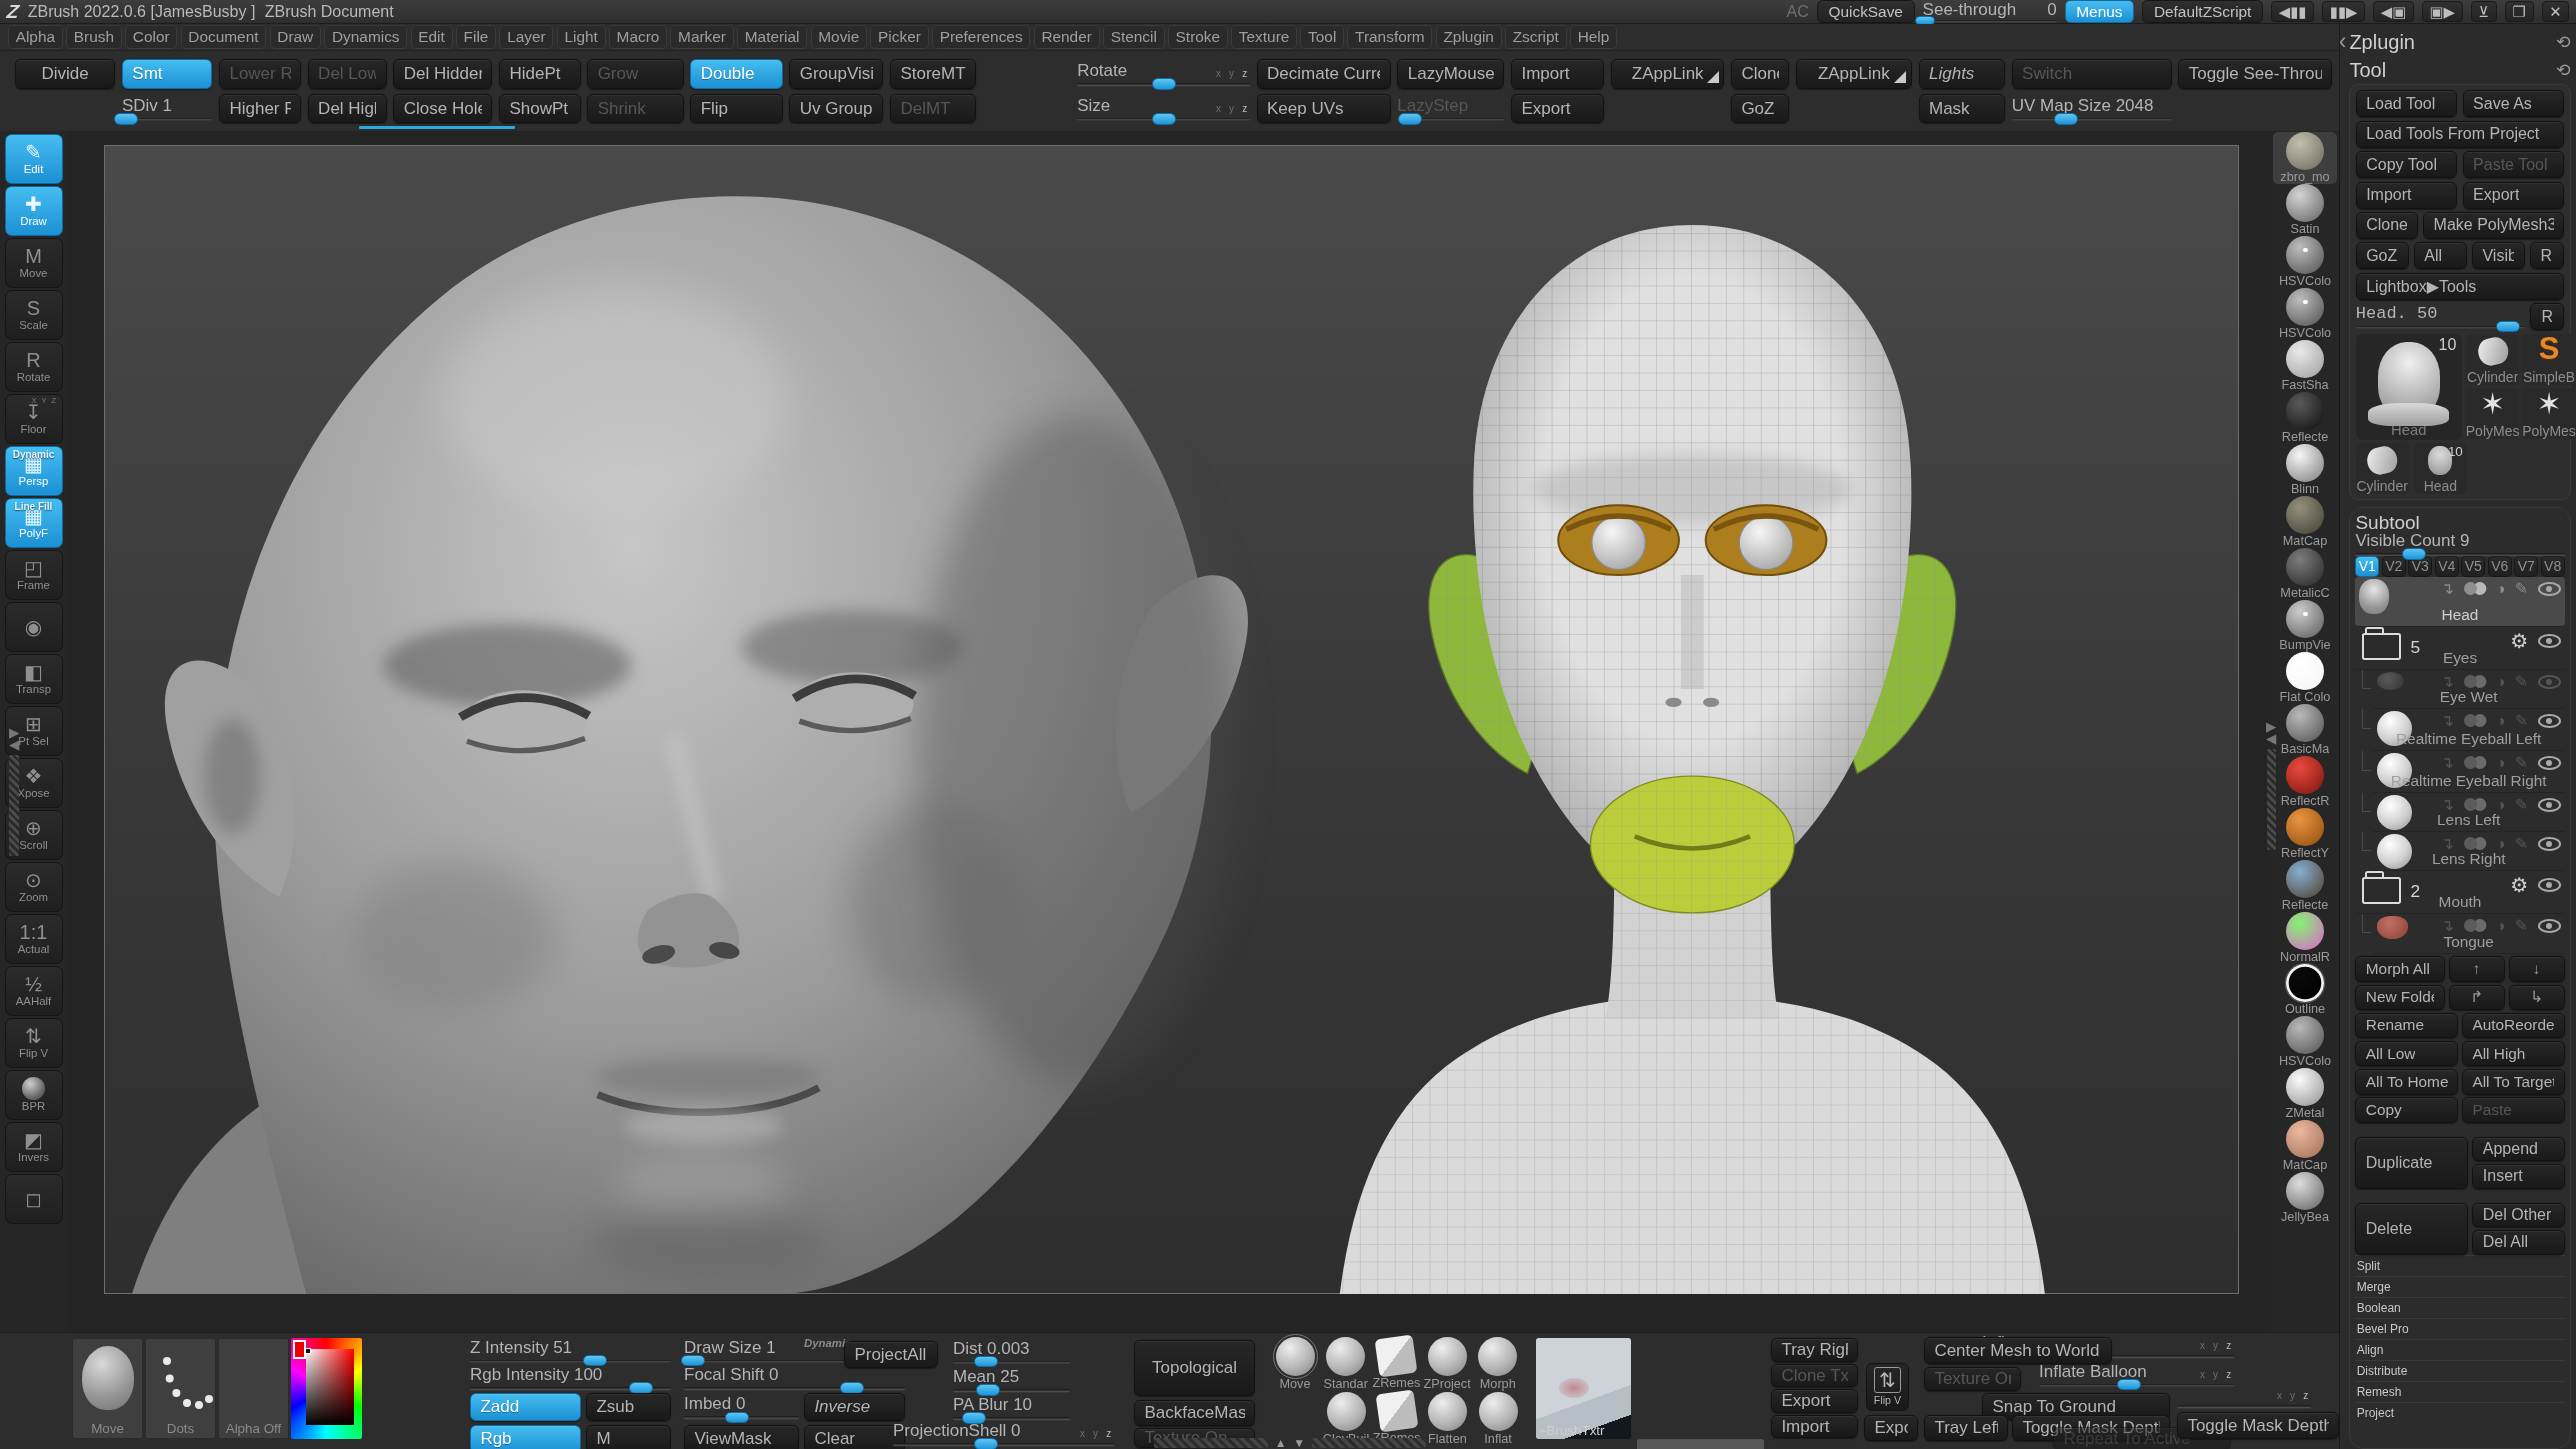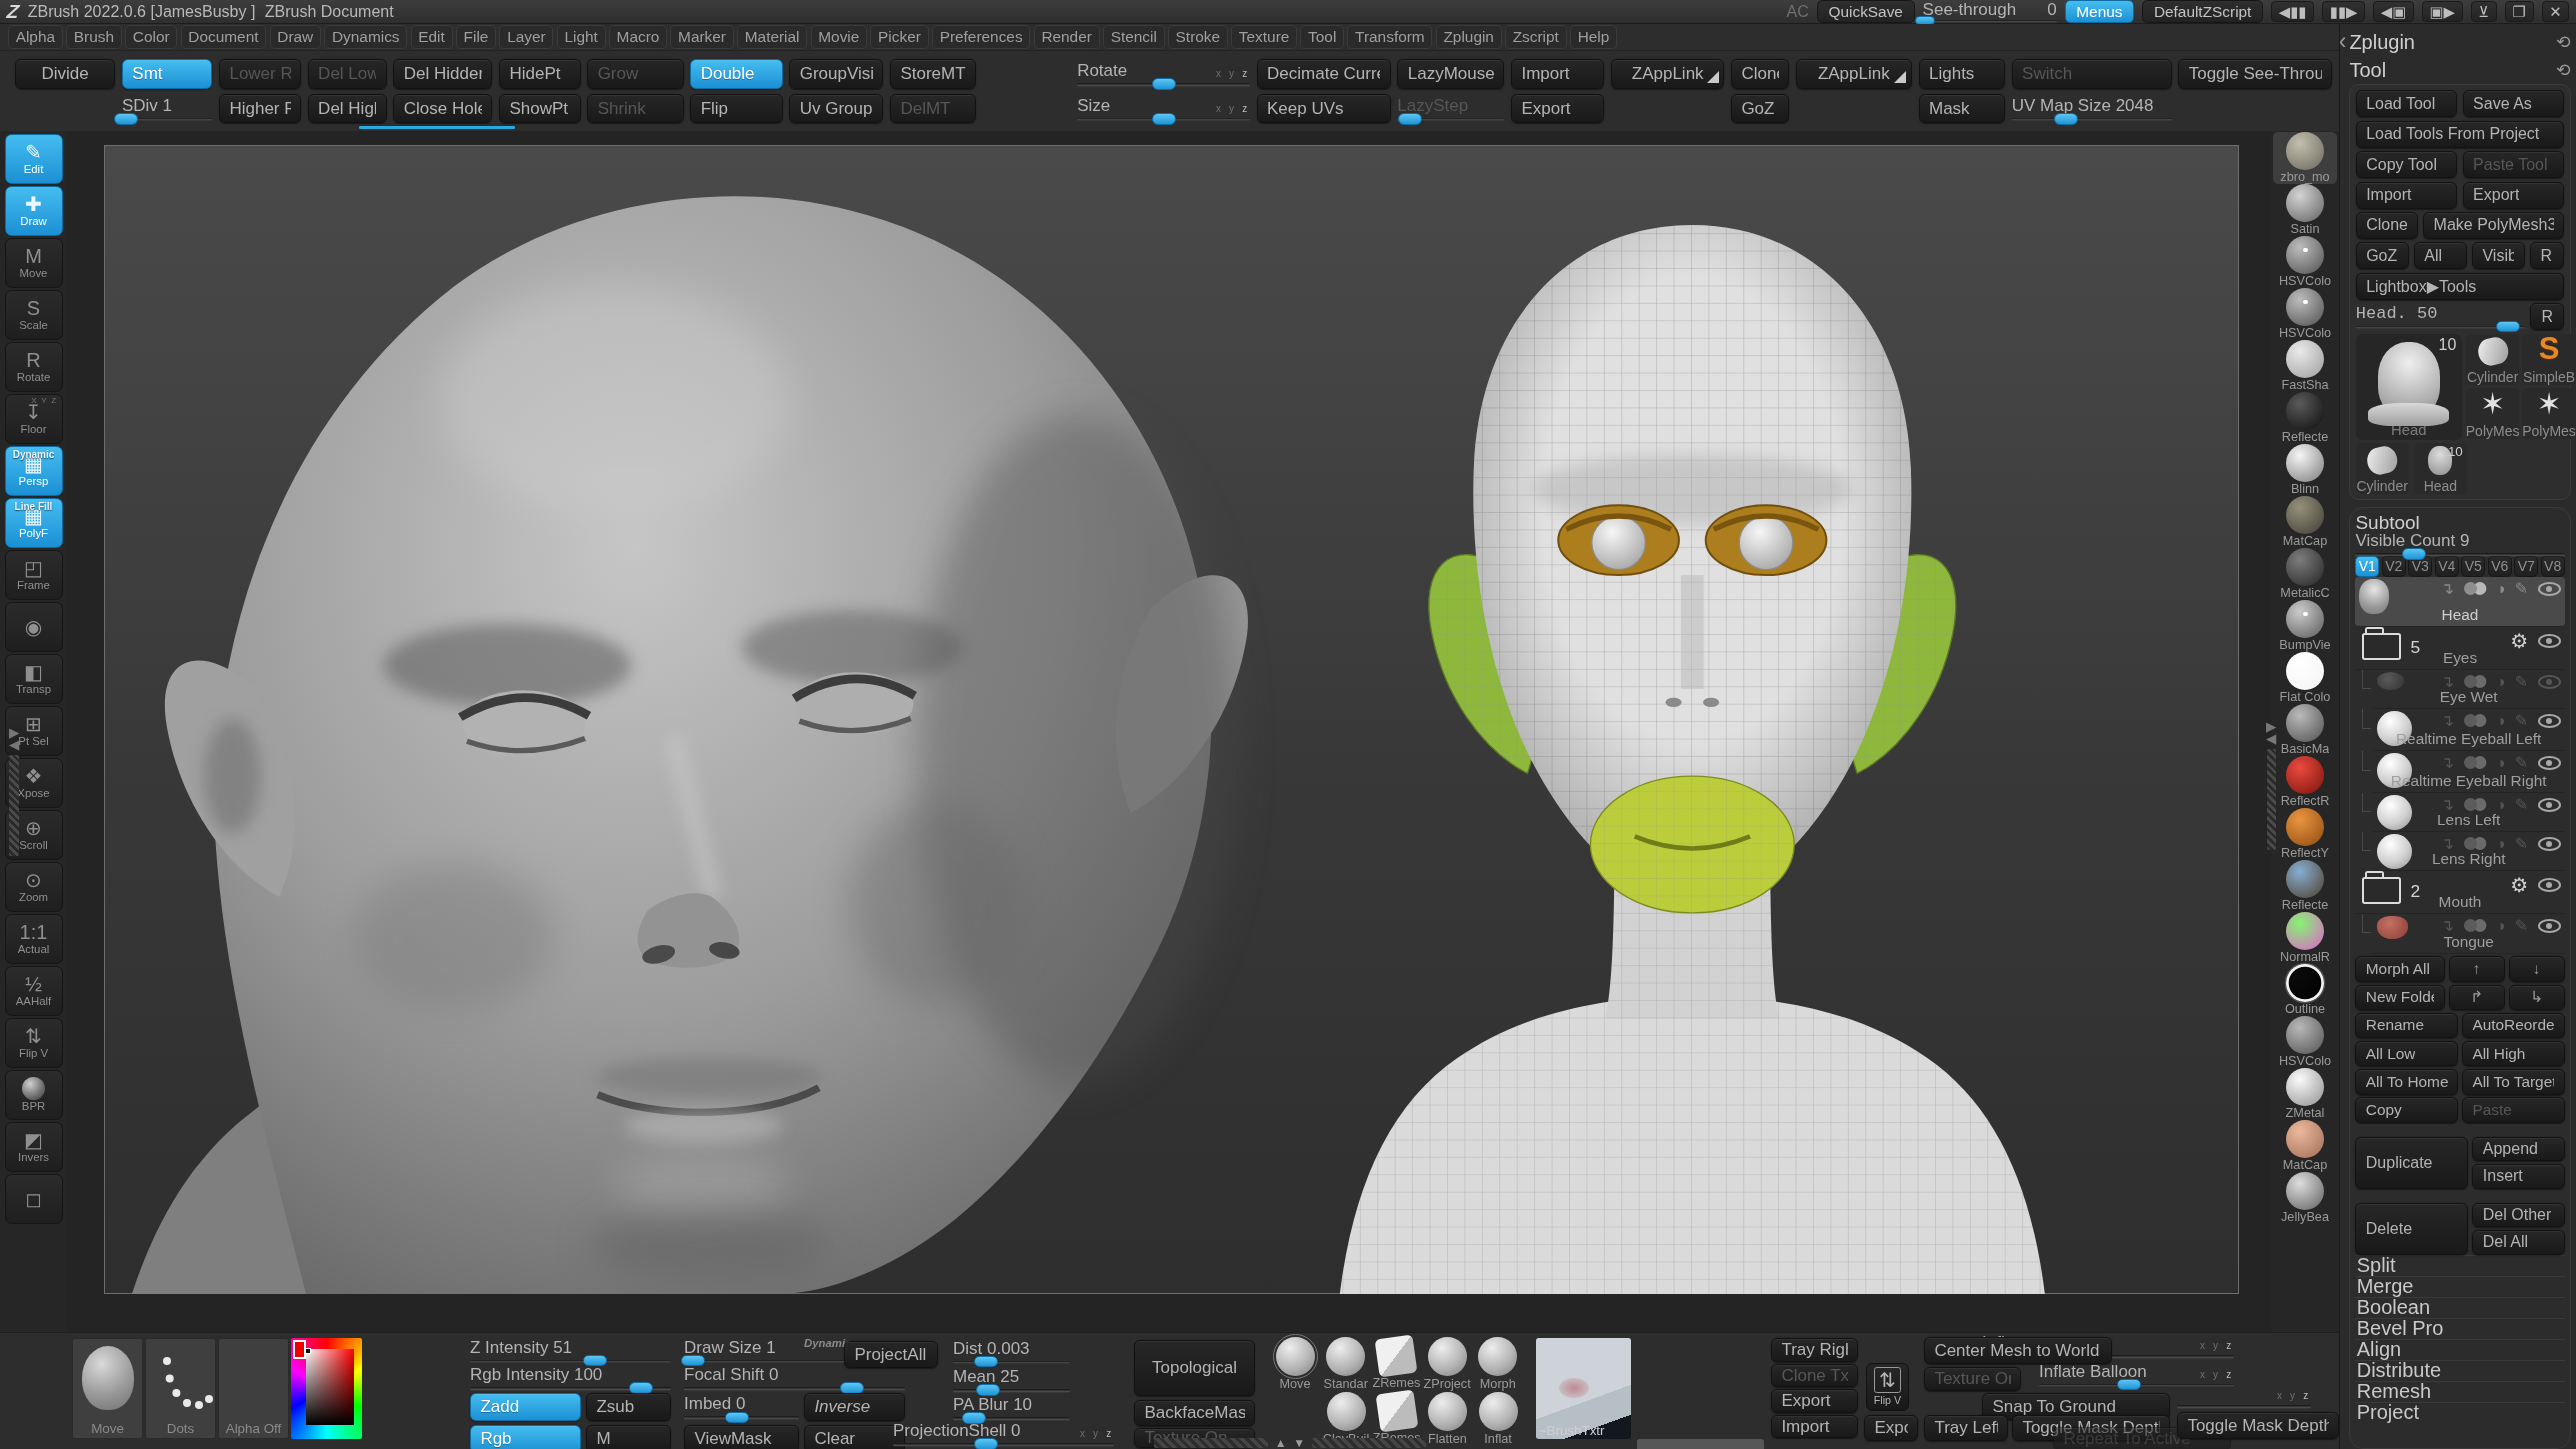--- a/index.html
+++ b/index.html
@@ -124,21 +124,21 @@
 .folderic::before{content:"";position:absolute;top:-8px;left:1.3px;width:14.8px;height:5.4px;border:2px solid #dcdcdc;border-bottom:none;border-radius:2.7px 2.7px 0 0}
 .fcount{font-size:17.4px;color:#d5d5d5;margin:8px 0 0 9.4px}
 .st-btnrow{display:flex;gap:4px;flex:none;margin-top:2.7px}
 .st-btnrow .btn{height:25.5px;font-size:15.4px}
 .st-btnrow .grow{flex:1 1 0}
 .st-btnrow .ic{flex:0 0 56px;justify-content:center;color:#9a9a9a}
 .dupblock{display:flex;gap:4px;flex:none;margin-top:14px}
 .dupblock .left{flex:1 1 0;height:52px;align-items:center}
 .dupblock .rightcol{flex:1 1 0;display:flex;flex-direction:column;gap:2.7px}
 .dupblock .rightcol .btn{height:25px}
-.sectionrow{flex:none;height:21px;display:flex;align-items:center;font-size:20px;color:#c9c9c9;border-top:0.7px solid #3a3a3a;padding-left:1.3px}
+.sectionrow{flex:none;height:21px;display:flex;align-items:center;font-size:12px;color:#c9c9c9;border-top:0.7px solid #3a3a3a;padding-left:1.3px}
 
 #bottomshelf{position:absolute;left:0;top:1332px;width:2339px;height:117px;background:#2d2d2d;border-top:0.7px solid #1e1e1e}
 .abs{position:absolute}
 .thumbbox{width:71px;height:101px;background:#3f3f3f;border:0.7px solid #2a2a2a;border-radius:2.7px;position:relative;display:flex;align-items:flex-end;justify-content:center}
 .thumbbox .lb{font-size:13.4px;color:#8a8a8a;padding-bottom:2.7px}
 .sphere-big{position:absolute;top:6.7px;left:50%;transform:translateX(-50%);width:52px;height:64px;border-radius:50% 50% 46% 46%;background:radial-gradient(circle at 38% 28%,#d9d9d9,#9a9a9a 55%,#6f6f6f)}
 .dotsic{position:absolute;top:17.4px;left:17.4px;width:8px;height:8px;border-radius:50%;background:#e9e9e9;
  box-shadow:2.7px 17.4px 0 #e9e9e9,9.4px 32px 0 #e9e9e9,20px 42px 0 #e9e9e9,32px 44px 0 #e9e9e9,42px 38px 0 #e9e9e9}
 .picker{width:71px;height:101px;position:relative;background:conic-gradient(#f00,#ff0,#0f0,#0ff,#00f,#f0f,#f00);border-radius:2px}
 .picker .sv{position:absolute;left:14.8px;top:10.7px;right:8px;bottom:14.8px;background:linear-gradient(to bottom,rgba(0,0,0,0) 0%,#000 100%),linear-gradient(to right,#fff,#f00)}
@@ -363,21 +363,21 @@
       <div class="btn" style="width: 100%;">
         <span>GoZ</span>
       </div>
     </div>
     <div class="pair" style="width: 117px;">
       <div class="btn corner tall center" style="width: 100%;">
         <span>ZAppLink</span>
       </div>
     </div>
     <div class="pair" style="width: 87px;">
-      <div class="btn" style="width: 100%;">
+      <div class="btn" style="width: 100%; font-style: italic;">
         <span>Lights</span>
       </div>
       <div class="btn" style="width: 100%;">
         <span>Mask</span>
       </div>
     </div>
     <div class="pair" style="width: 161px;">
       <div class="btn dis" style="width: 100%;">
         <span>Switch</span>
       </div>

